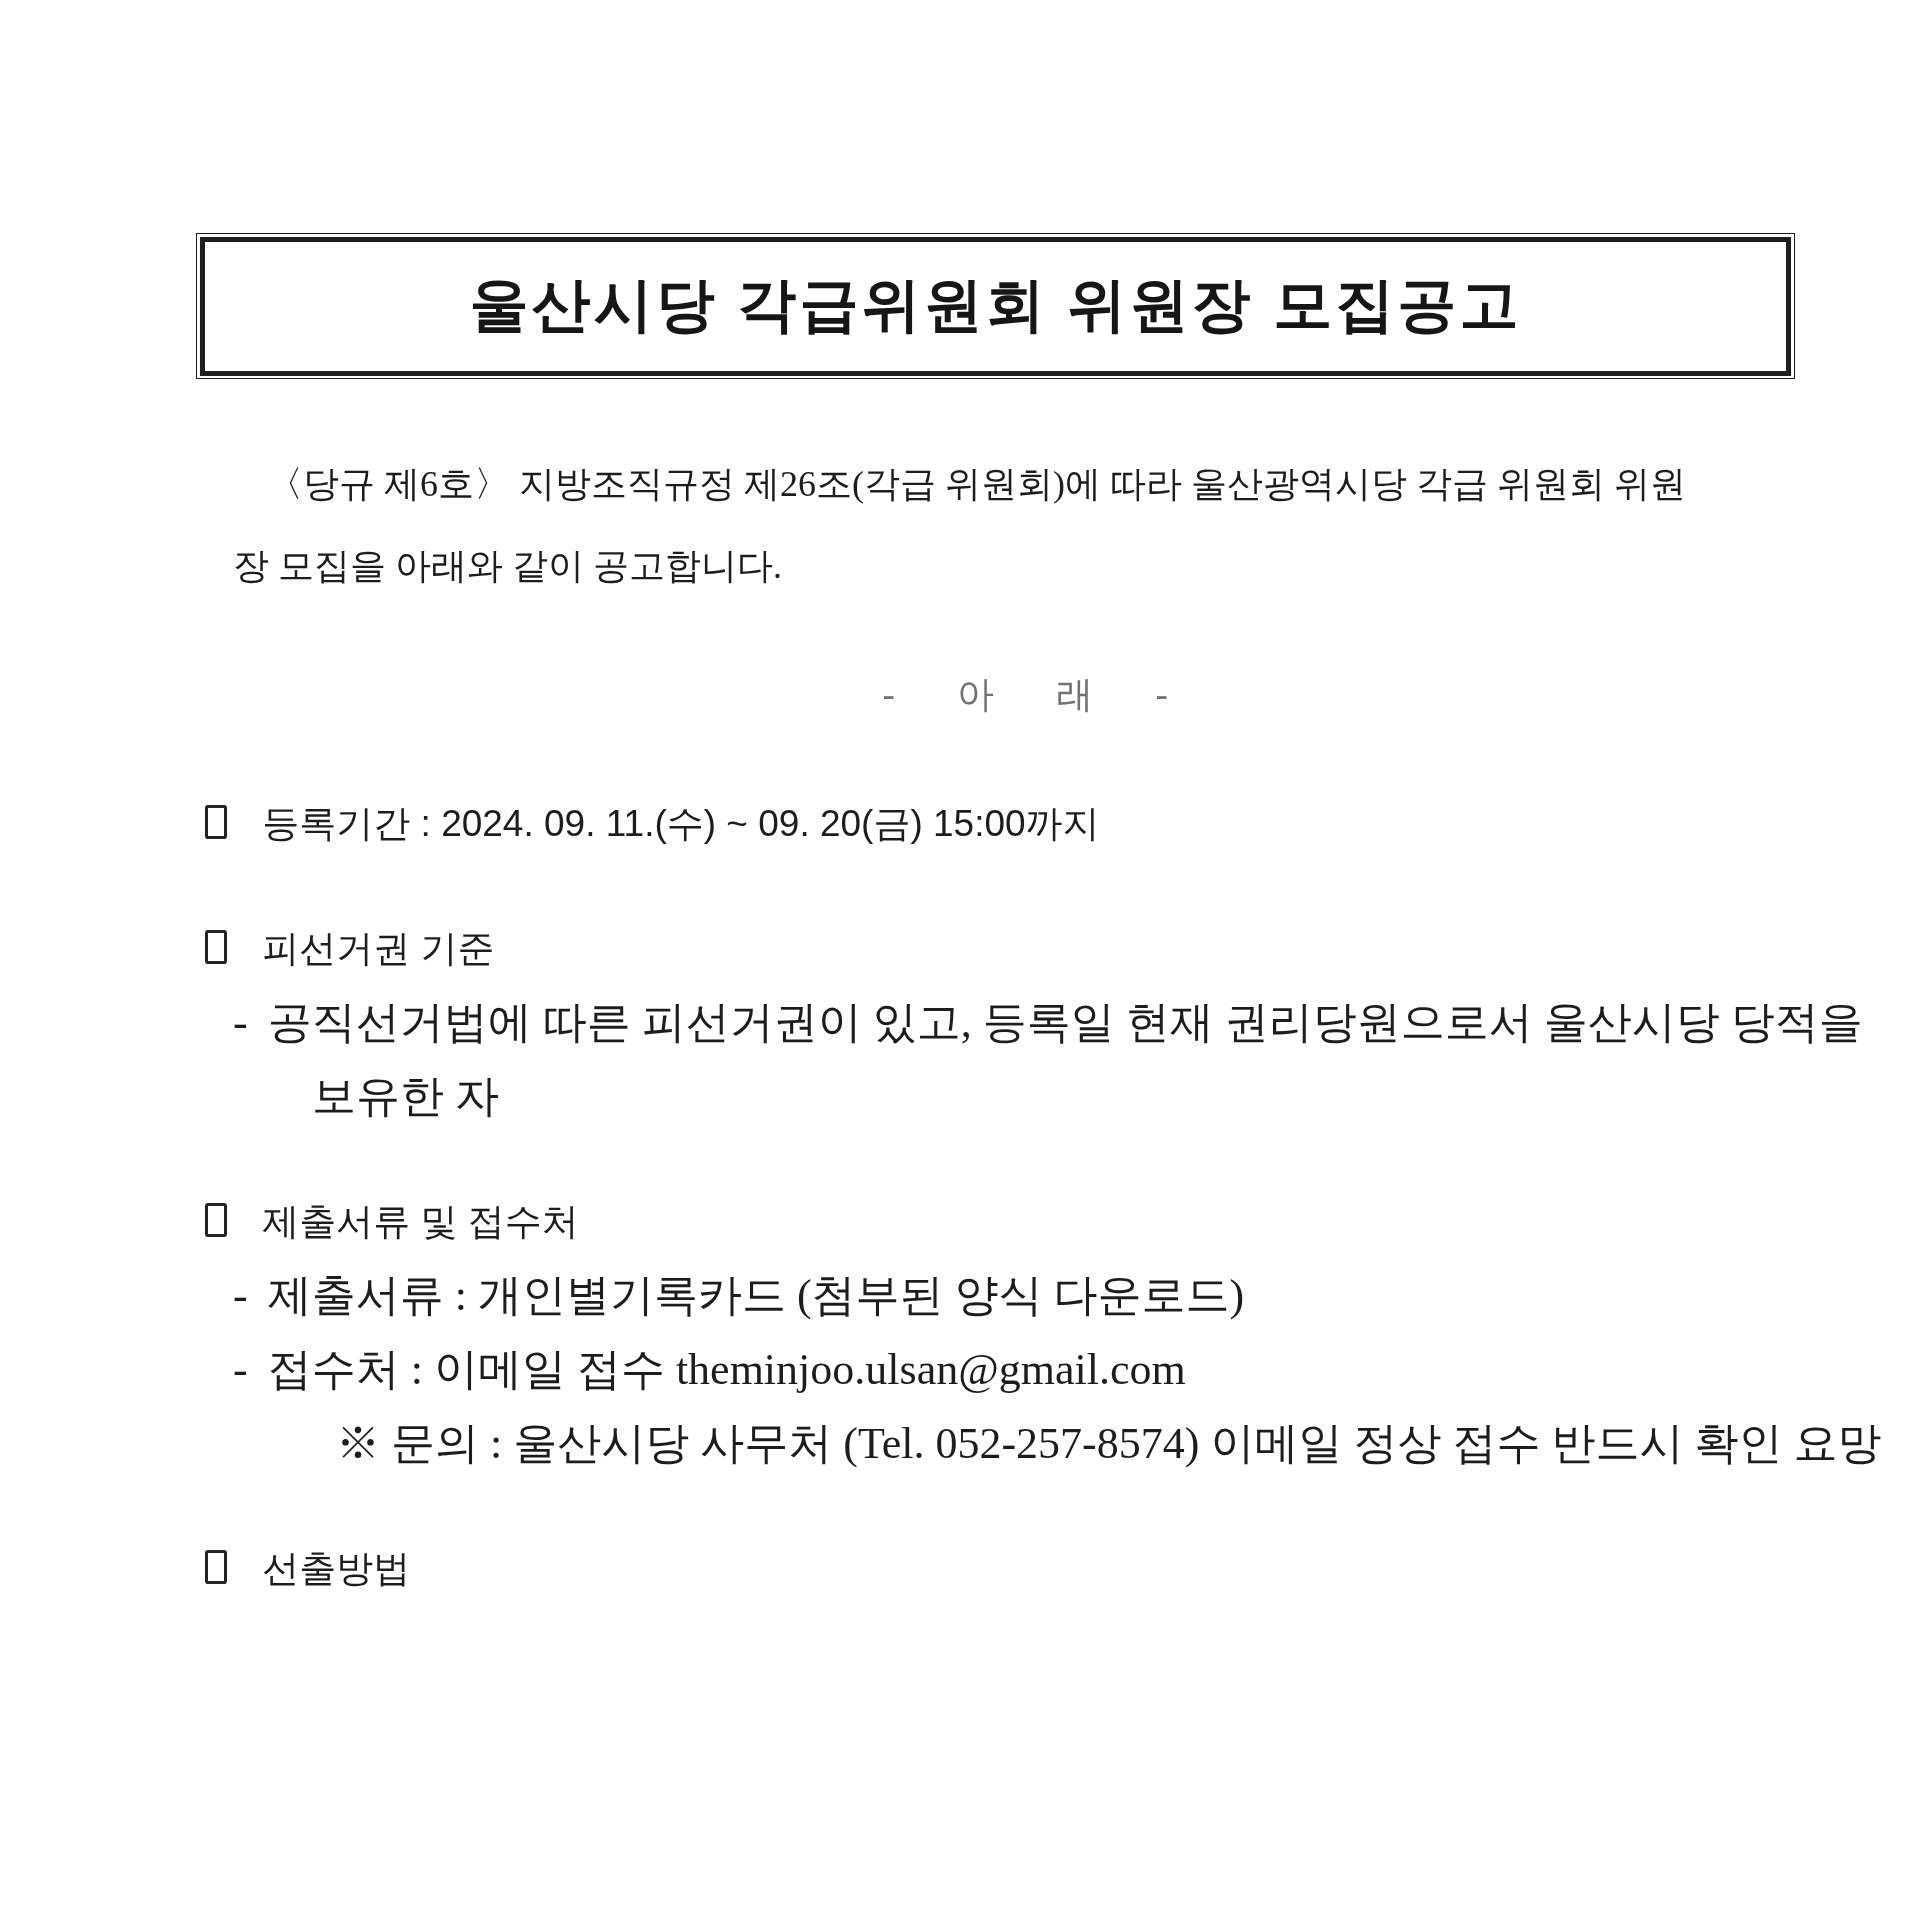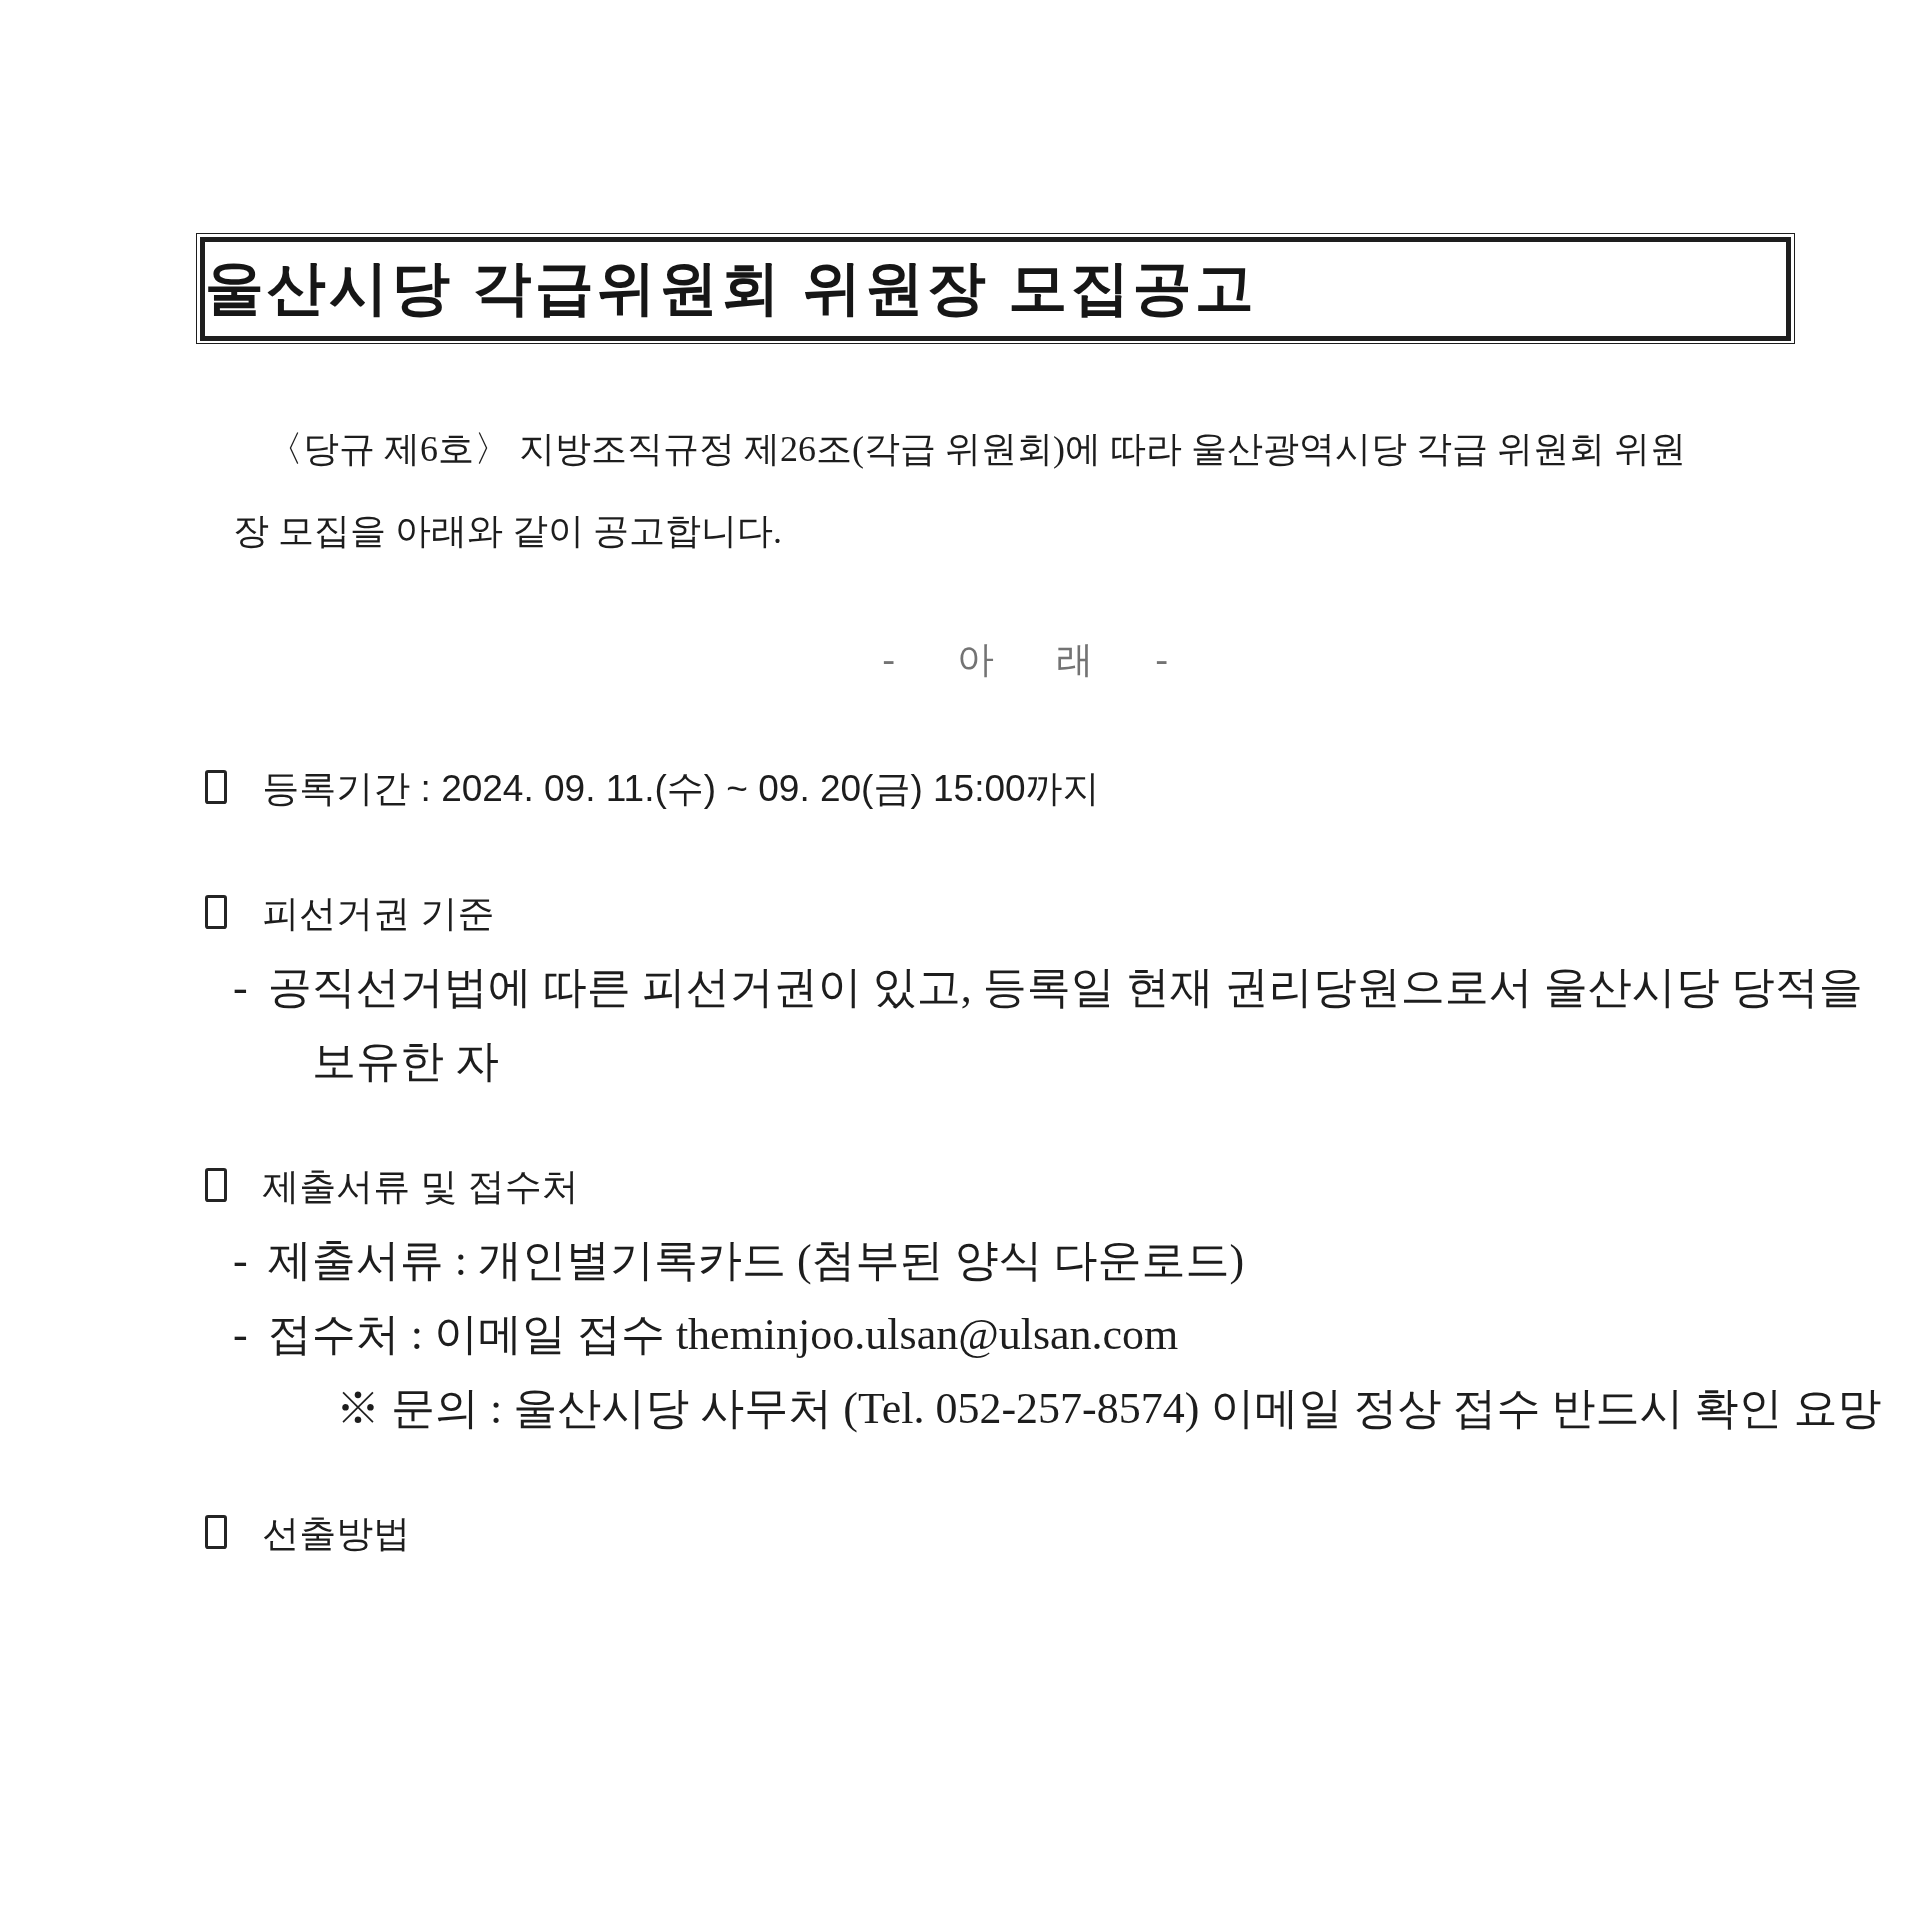--- a/index.html
+++ b/index.html
@@ -11,22 +11,22 @@
     overflow:hidden;
   }
   .page { position:relative; width:1911px; height:2702px; background:#ffffff; }
 
   .gothic { font-family:"Liberation Sans","DejaVu Sans",sans-serif; font-weight:400; }
   .serif  { font-family:"Liberation Serif","DejaVu Serif",serif; font-weight:400;margin-left:28px; }
 
   
   .title-box { margin:233px 116px 0 196px; border:1.9px solid #1e1e1e; padding:2.7px; }
   .title-box-inner {
-    border:5.4px solid #1e1e1e; height:104px;
-    display:flex; align-items:center; justify-content:flex-start;
+    border:5.4px solid #1e1e1e; height:139px;
+    display:flex; align-items:center; justify-content:center;
   }
   .doc-title {
     font-family:"Liberation Sans","DejaVu Sans",sans-serif;
     font-weight:700; font-size:59px; letter-spacing:3.1px; color:#161616;
     white-space:nowrap;
   }
 
   .content { padding-left:205px; padding-right:92px; }
 
   .intro { margin-top:64px; font-size:36px; line-height:82px; }
@@ -93,21 +93,21 @@
     </div>
 
     <div class="section">
       <div class="line g gothic">
         <span class="cbox"></span><span>제출서류 및 접수처</span>
       </div>
       <div class="line serif">
         <span class="dash">-</span><span>제출서류 : 개인별기록카드 (첨부된 양식 다운로드)</span>
       </div>
       <div class="line serif">
-        <span class="dash">-</span><span>접수처 : 이메일 접수 </span><span>theminjoo.ulsan@ulsan.com</span>
+        <span class="dash">-</span><span>접수처 : 이메일 접수 </span><span>theminjoo.ulsan@gmail.com</span>
       </div>
       <div class="line serif indent-ref">※ 문의 : 울산시당 사무처 (Tel. 052-257-8574) 이메일 정상 접수 반드시 확인 요망</div>
     </div>
 
     <div class="section">
       <div class="line g gothic">
         <span class="cbox"></span><span>선출방법</span>
       </div>
 
     </div>

